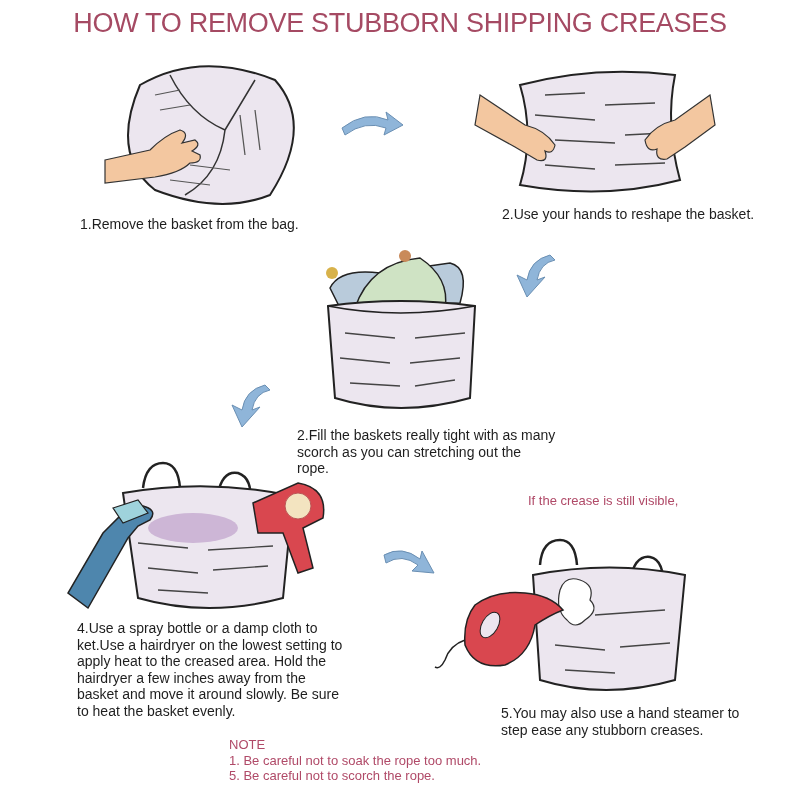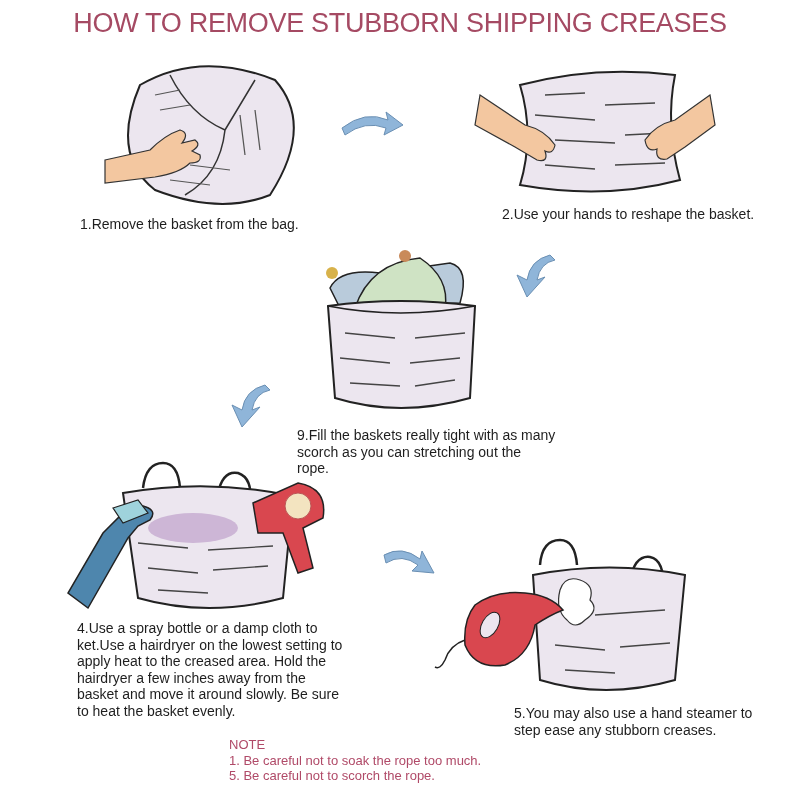--- a/index.html
+++ b/index.html
@@ -64,21 +64,21 @@
   <g stroke="#444" stroke-width="1.3">
     <line x1="25" y1="85" x2="75" y2="90"></line>
       <line x1="95" y1="90" x2="145" y2="85"></line>
       <line x1="20" y1="110" x2="70" y2="115"></line>
     <line x1="90" y1="115" x2="140" y2="110"></line>
       <line x1="30" y1="135" x2="80" y2="138"></line>
       <line x1="95" y1="138" x2="135" y2="132"></line>
   </g>
 </svg>
 <div class="caption" style="left:297px;top:427px">
-  <div>9.Fill the baskets really tight with as many</div>
+  <div>2.Fill the baskets really tight with as many</div>
   <div>scorch as you can stretching out the</div>
   <div>rope.</div>
 </div>
 
 <svg style="left:230px;top:385px" width="45" height="45" viewBox="0 0 45 45">
   <path d="M40 5 Q25 8 22 25 L30 22 L12 42 L2 20 L12 25 Q15 5 35 0 Z" fill="#8fb5d9" stroke="#6a8fb3" stroke-width="1"></path>
 </svg>
 
 <svg style="left:68px;top:458px" width="265" height="155" viewBox="0 0 265 155">
   <path d="M75 30 Q78 5 95 5 Q110 5 112 30" fill="none" stroke="#222" stroke-width="2.5"></path>
@@ -104,38 +104,39 @@
   <div>hairdryer a few inches away from the</div>
   <div>basket and move it around slowly. Be sure</div>
   <div>to heat the basket evenly.</div>
 </div>
 
 <svg style="left:382px;top:545px" width="55" height="32" viewBox="0 0 55 32">
   <path d="M2 10 Q20 0 38 14 L40 6 L52 28 L30 26 L36 20 Q20 8 4 18 Z" fill="#8fb5d9" stroke="#6a8fb3" stroke-width="1"></path>
 </svg>
 
 <div class="note" style="left:528px;top:493px">
+  <div>If the crease is still visible,</div>
 </div>
 
 <svg style="left:435px;top:535px" width="260" height="160" viewBox="0 0 260 160">
   <path d="M105 30 Q107 5 125 5 Q140 5 142 30" fill="none" stroke="#222" stroke-width="2.5"></path>
   <path d="M195 45 Q200 20 215 22 Q230 25 228 55" fill="none" stroke="#222" stroke-width="2.5"></path>
   <path d="M98 40 Q175 25 250 40 L240 145 Q170 165 105 145 Z" fill="#ece6ef" stroke="#222" stroke-width="2"></path>
   <g stroke="#444" stroke-width="1.3">
     <line x1="160" y1="80" x2="230" y2="75"></line>
       <line x1="120" y1="110" x2="170" y2="115"></line>
       <line x1="185" y1="112" x2="235" y2="108"></line>
       <line x1="130" y1="135" x2="180" y2="138"></line>
   </g>
   <path d="M125 55 Q130 40 145 45 Q160 50 155 65 Q165 75 150 85 Q140 95 132 85 Q120 75 125 55 Z" fill="#ffffff" stroke="#333" stroke-width="1.2"></path>
   <path d="M40 70 Q60 55 90 58 Q115 60 128 75 Q115 80 100 90 Q95 120 70 130 Q40 135 30 110 Q28 85 40 70 Z" fill="#d9474f" stroke="#222" stroke-width="1.5"></path>
   <path d="M30 105 Q15 110 10 125 Q5 135 0 132" fill="none" stroke="#222" stroke-width="1.5"></path>
   <ellipse cx="55" cy="90" rx="8" ry="14" fill="#ece6ef" stroke="#222" transform="rotate(30 55 90)"></ellipse>
 </svg>
-<div class="caption" style="left:514px;top:705px">
+<div class="caption" style="left:501px;top:705px">
   <div>5.You may also use a hand steamer to</div>
   <div>step ease any stubborn creases.</div>
 </div>
 
 <div class="note" style="left:229px;top:737px">
   <div>NOTE</div>
   <div>1. Be careful not to soak the rope too much.</div>
   <div>5. Be careful not to scorch the rope.</div>
 </div>
 

